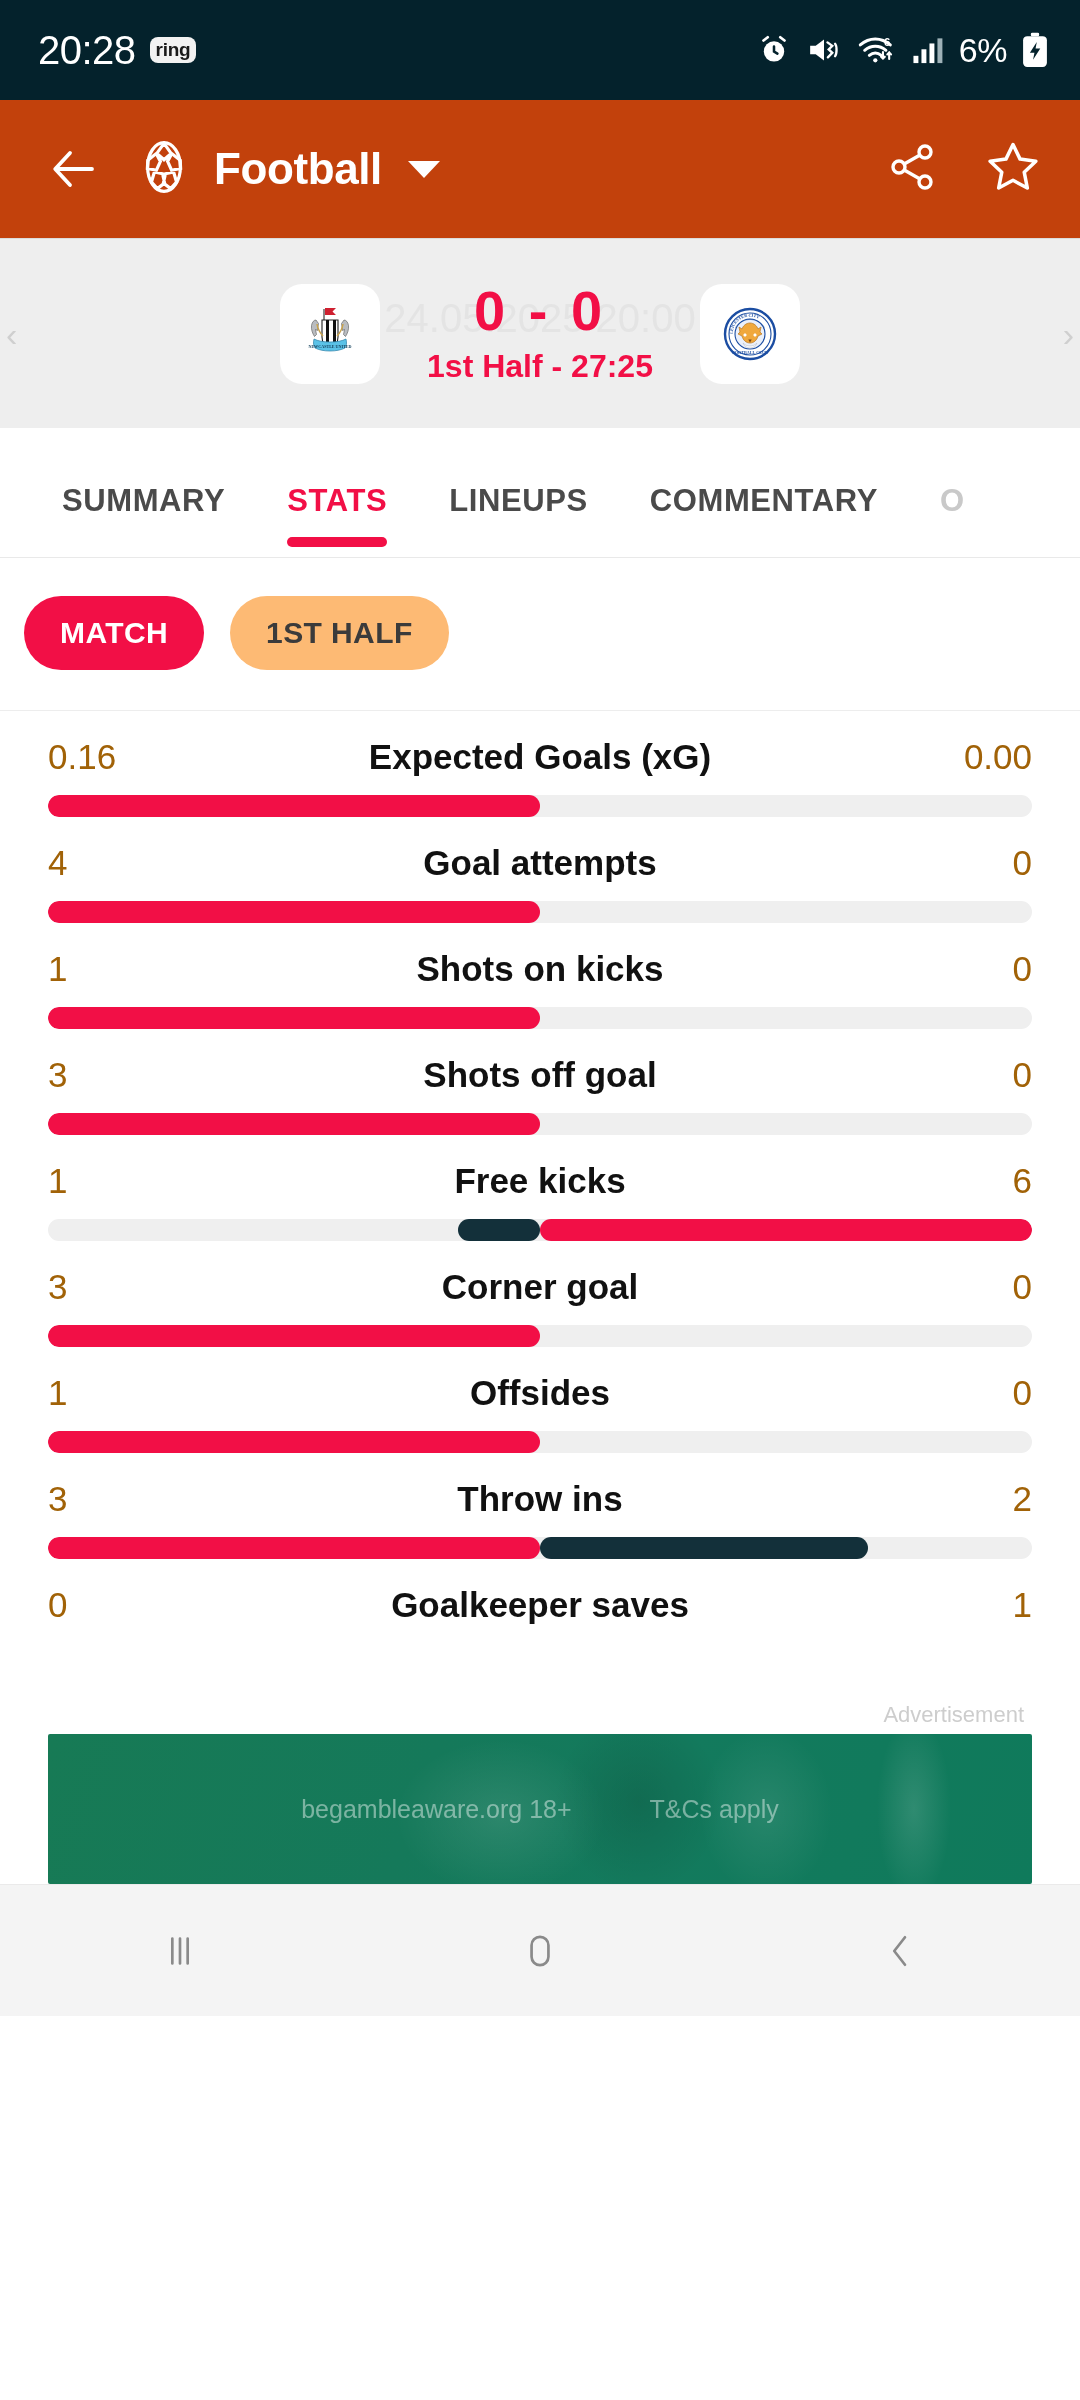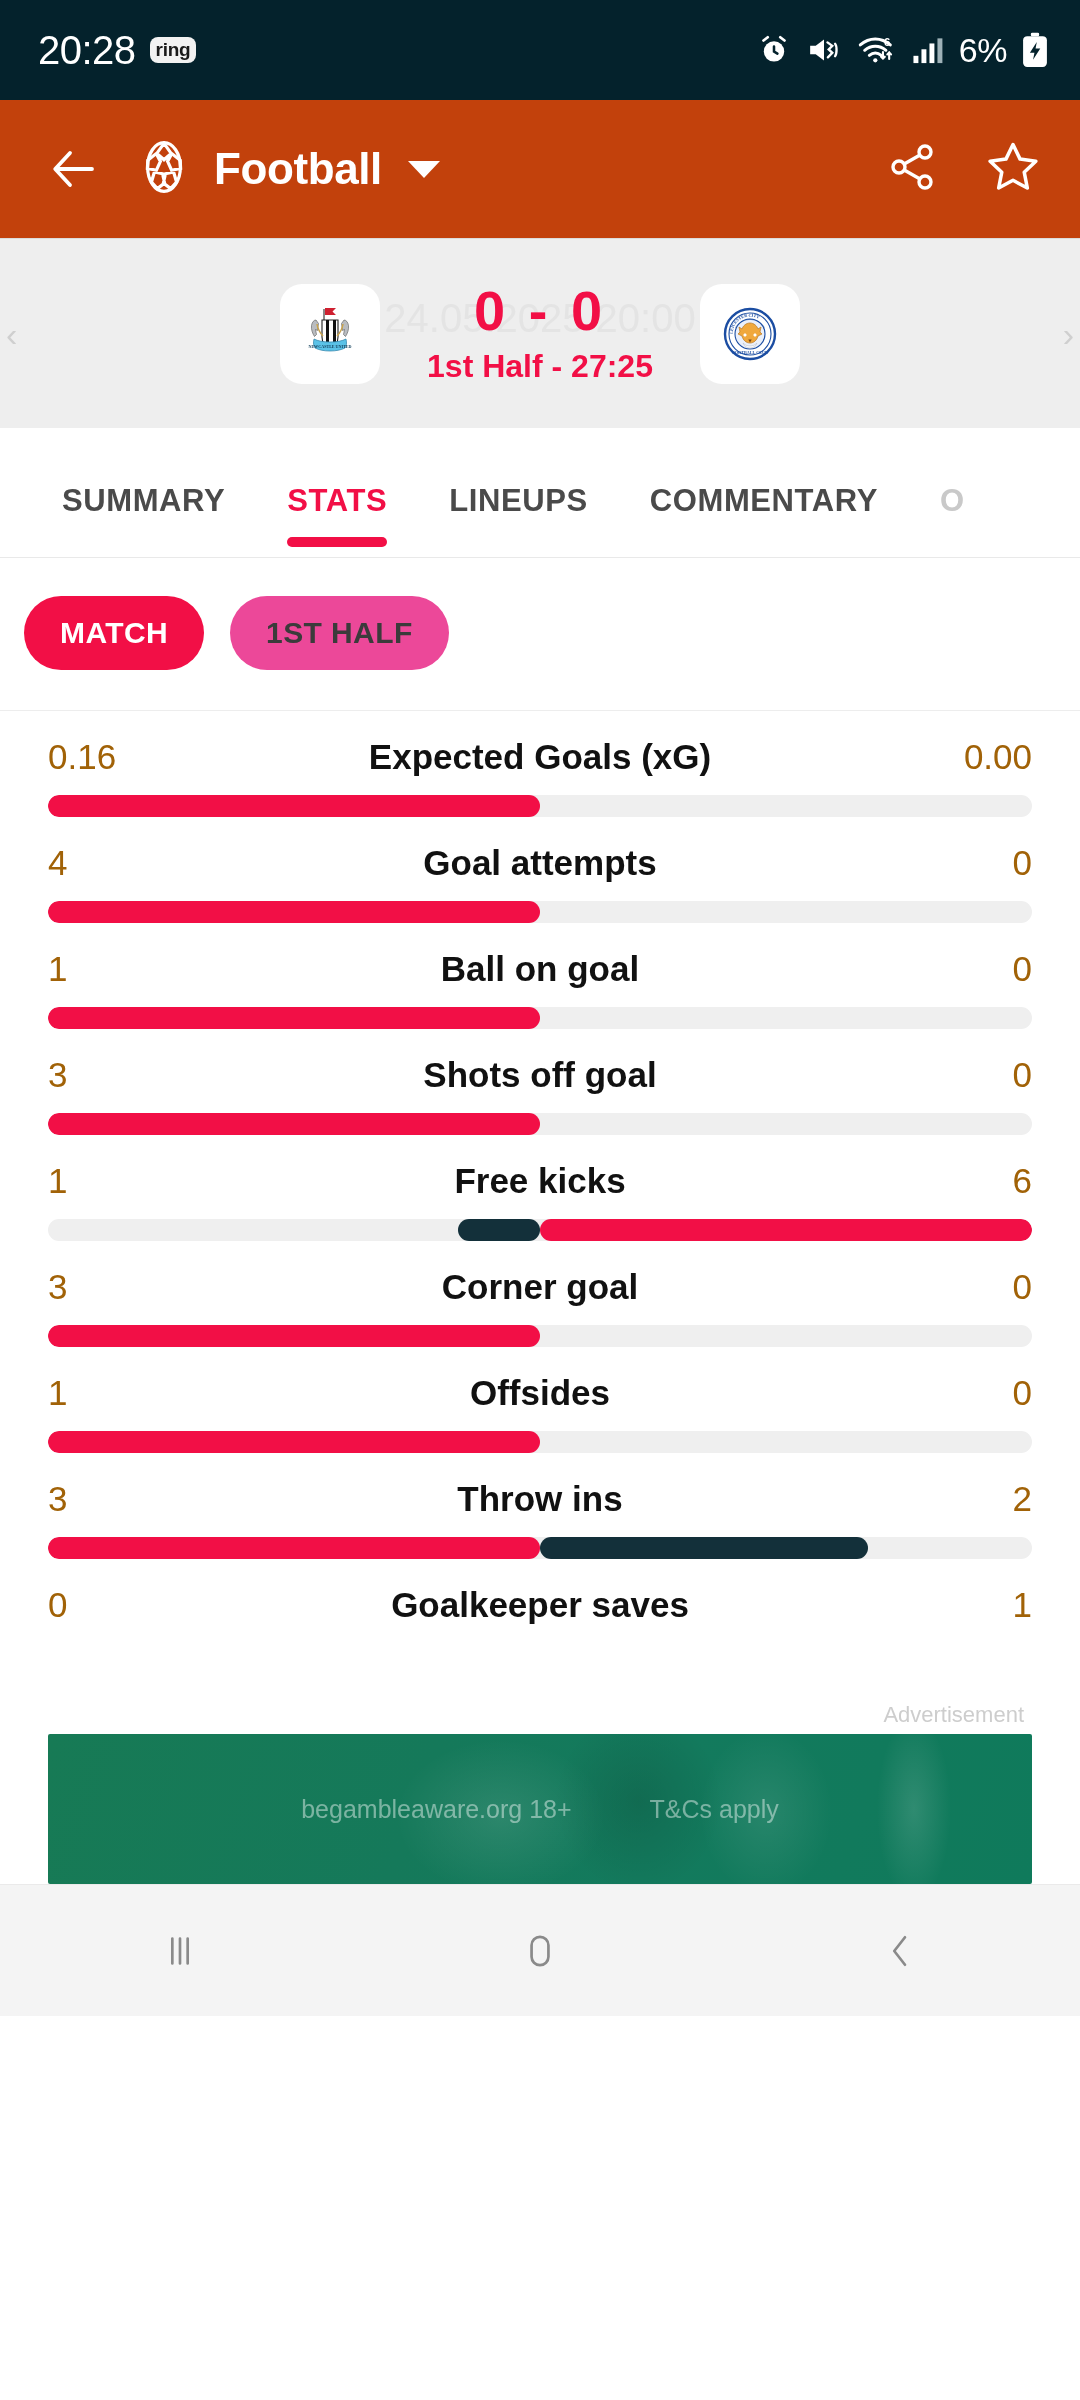--- a/index.html
+++ b/index.html
@@ -88,21 +88,21 @@
   }
   .tab.cut { color:#c9c9c9; margin-right:0; }
 
   
   .chips { display:flex; gap:26px; padding:38px 0 40px 24px; flex:0 0 auto; border-bottom:1px solid #ededed; }
   .chip {
     border-radius:38px; font-size:30px; font-weight:700; letter-spacing:0.4px;
     padding:22px 36px; line-height:1; cursor:pointer;
   }
   .chip.active { background:#f20f46; color:#fff; }
-  .chip.idle { background:#ec4899; color:#3b3b3b; }
+  .chip.idle { background:#fdba74; color:#3b3b3b; }
 
   
   .stats { flex:1 1 auto; padding:0 48px; overflow:hidden; }
   .stat-row { padding-top:26px; }
   .stat-head { display:flex; align-items:center; justify-content:space-between; }
   .stat-val { font-size:35px; color:#a16207; font-weight:400; min-width:100px; }
   .stat-val.right { text-align:right; }
   .stat-label { font-size:35px; font-weight:700; color:#111; text-align:center; flex:1; }
   .bar-track {
     position:relative; height:22px; border-radius:11px; background:#efefef;
@@ -304,21 +304,21 @@
           <div class="stat-label">Goal attempts</div>
           <div class="stat-val right">0</div>
         </div>
         <div class="bar-track">
           <div class="bar-seg bar-home" style="right: 50%; width: 50%;"></div>
         </div>
       </div>
       <div class="stat-row">
         <div class="stat-head">
           <div class="stat-val">1</div>
-          <div class="stat-label">Ball on goal</div>
+          <div class="stat-label">Shots on kicks</div>
           <div class="stat-val right">0</div>
         </div>
         <div class="bar-track">
           <div class="bar-seg bar-home" style="right: 50%; width: 50%;"></div>
         </div>
       </div>
       <div class="stat-row">
         <div class="stat-head">
           <div class="stat-val">3</div>
           <div class="stat-label">Shots off goal</div>

